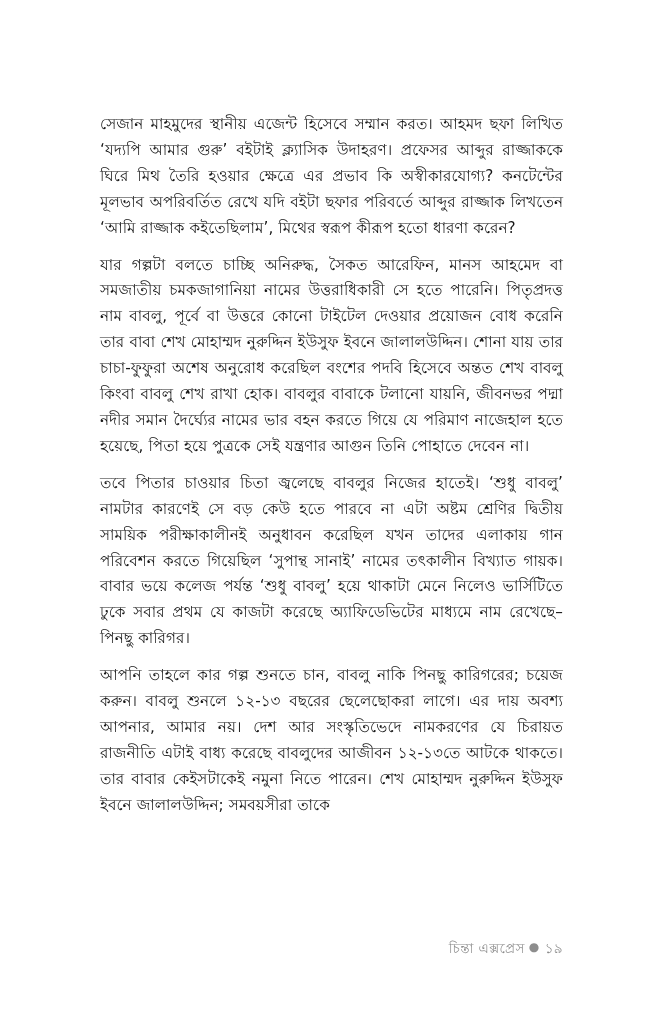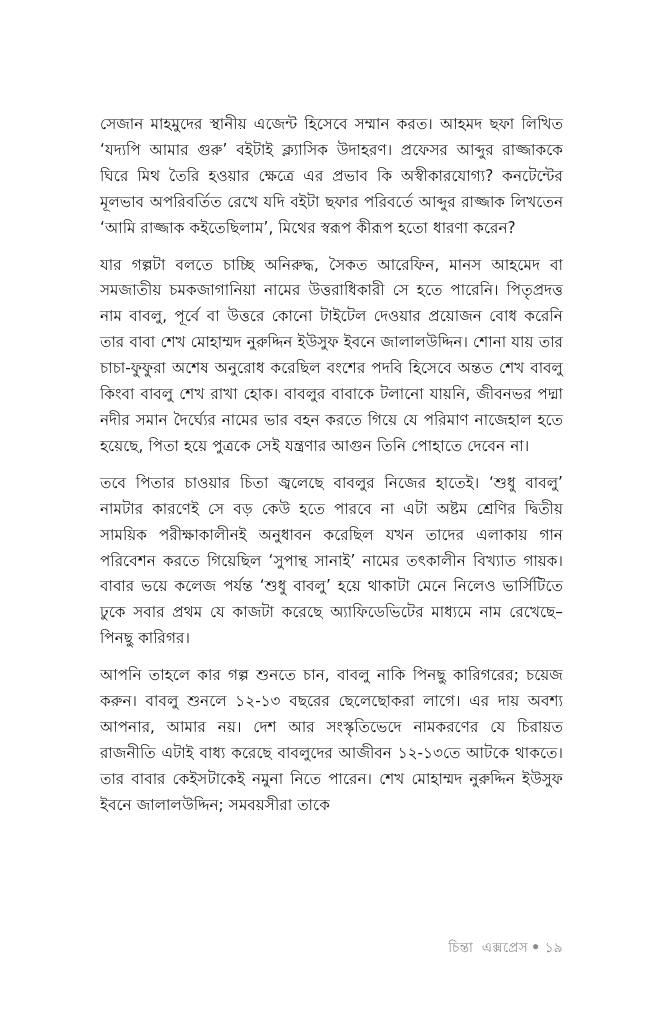--- a/index.html
+++ b/index.html
@@ -47,21 +47,20 @@
     position: absolute;
     left: 0;
     right: 100px;
     top: 938px;
     text-align: right;
     font-size: 13.5px;
     line-height: 18px;
     color: #8d8d8d;
     letter-spacing: 0.4px;
     white-space: nowrap;
-    font-family: Liberation Mono, monospace;
   }
   .footer .dot {
     display: inline-block;
     margin: 0 5px 0 4px;
     color: #8d8d8d;
     font-size: 12px;
     vertical-align: 2px;
   }
   .footer .label,
   .footer .page-number {

